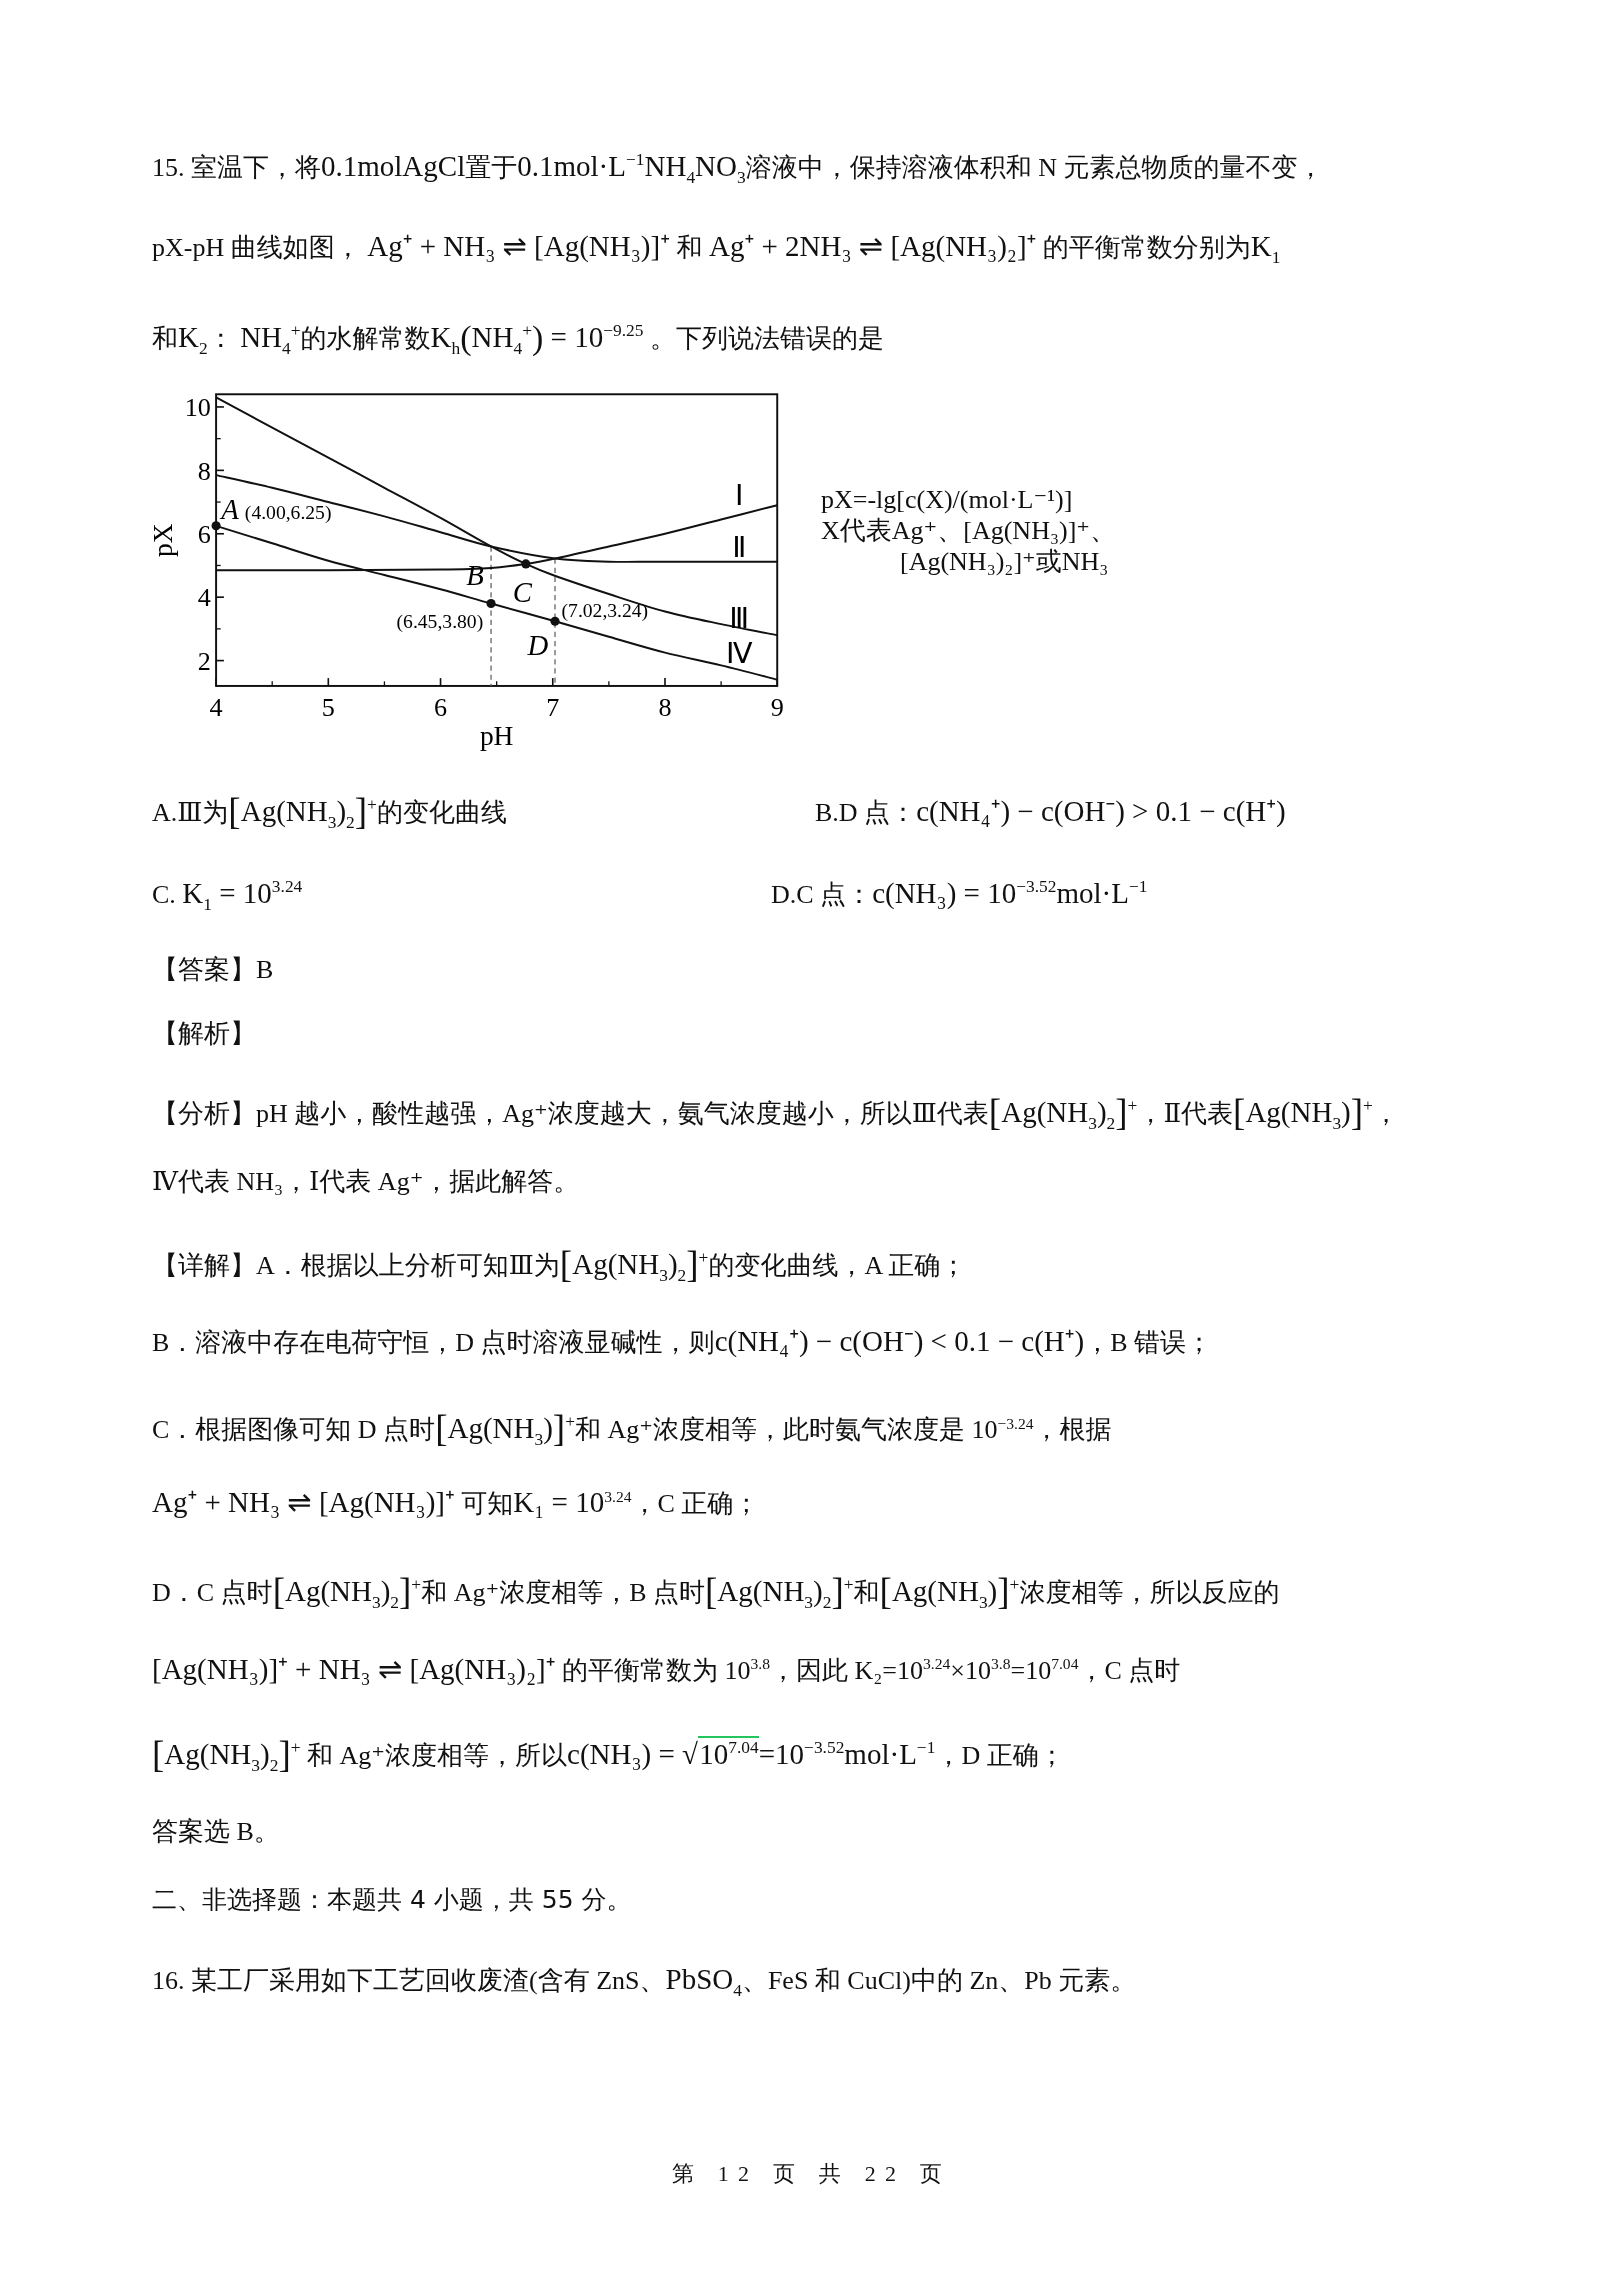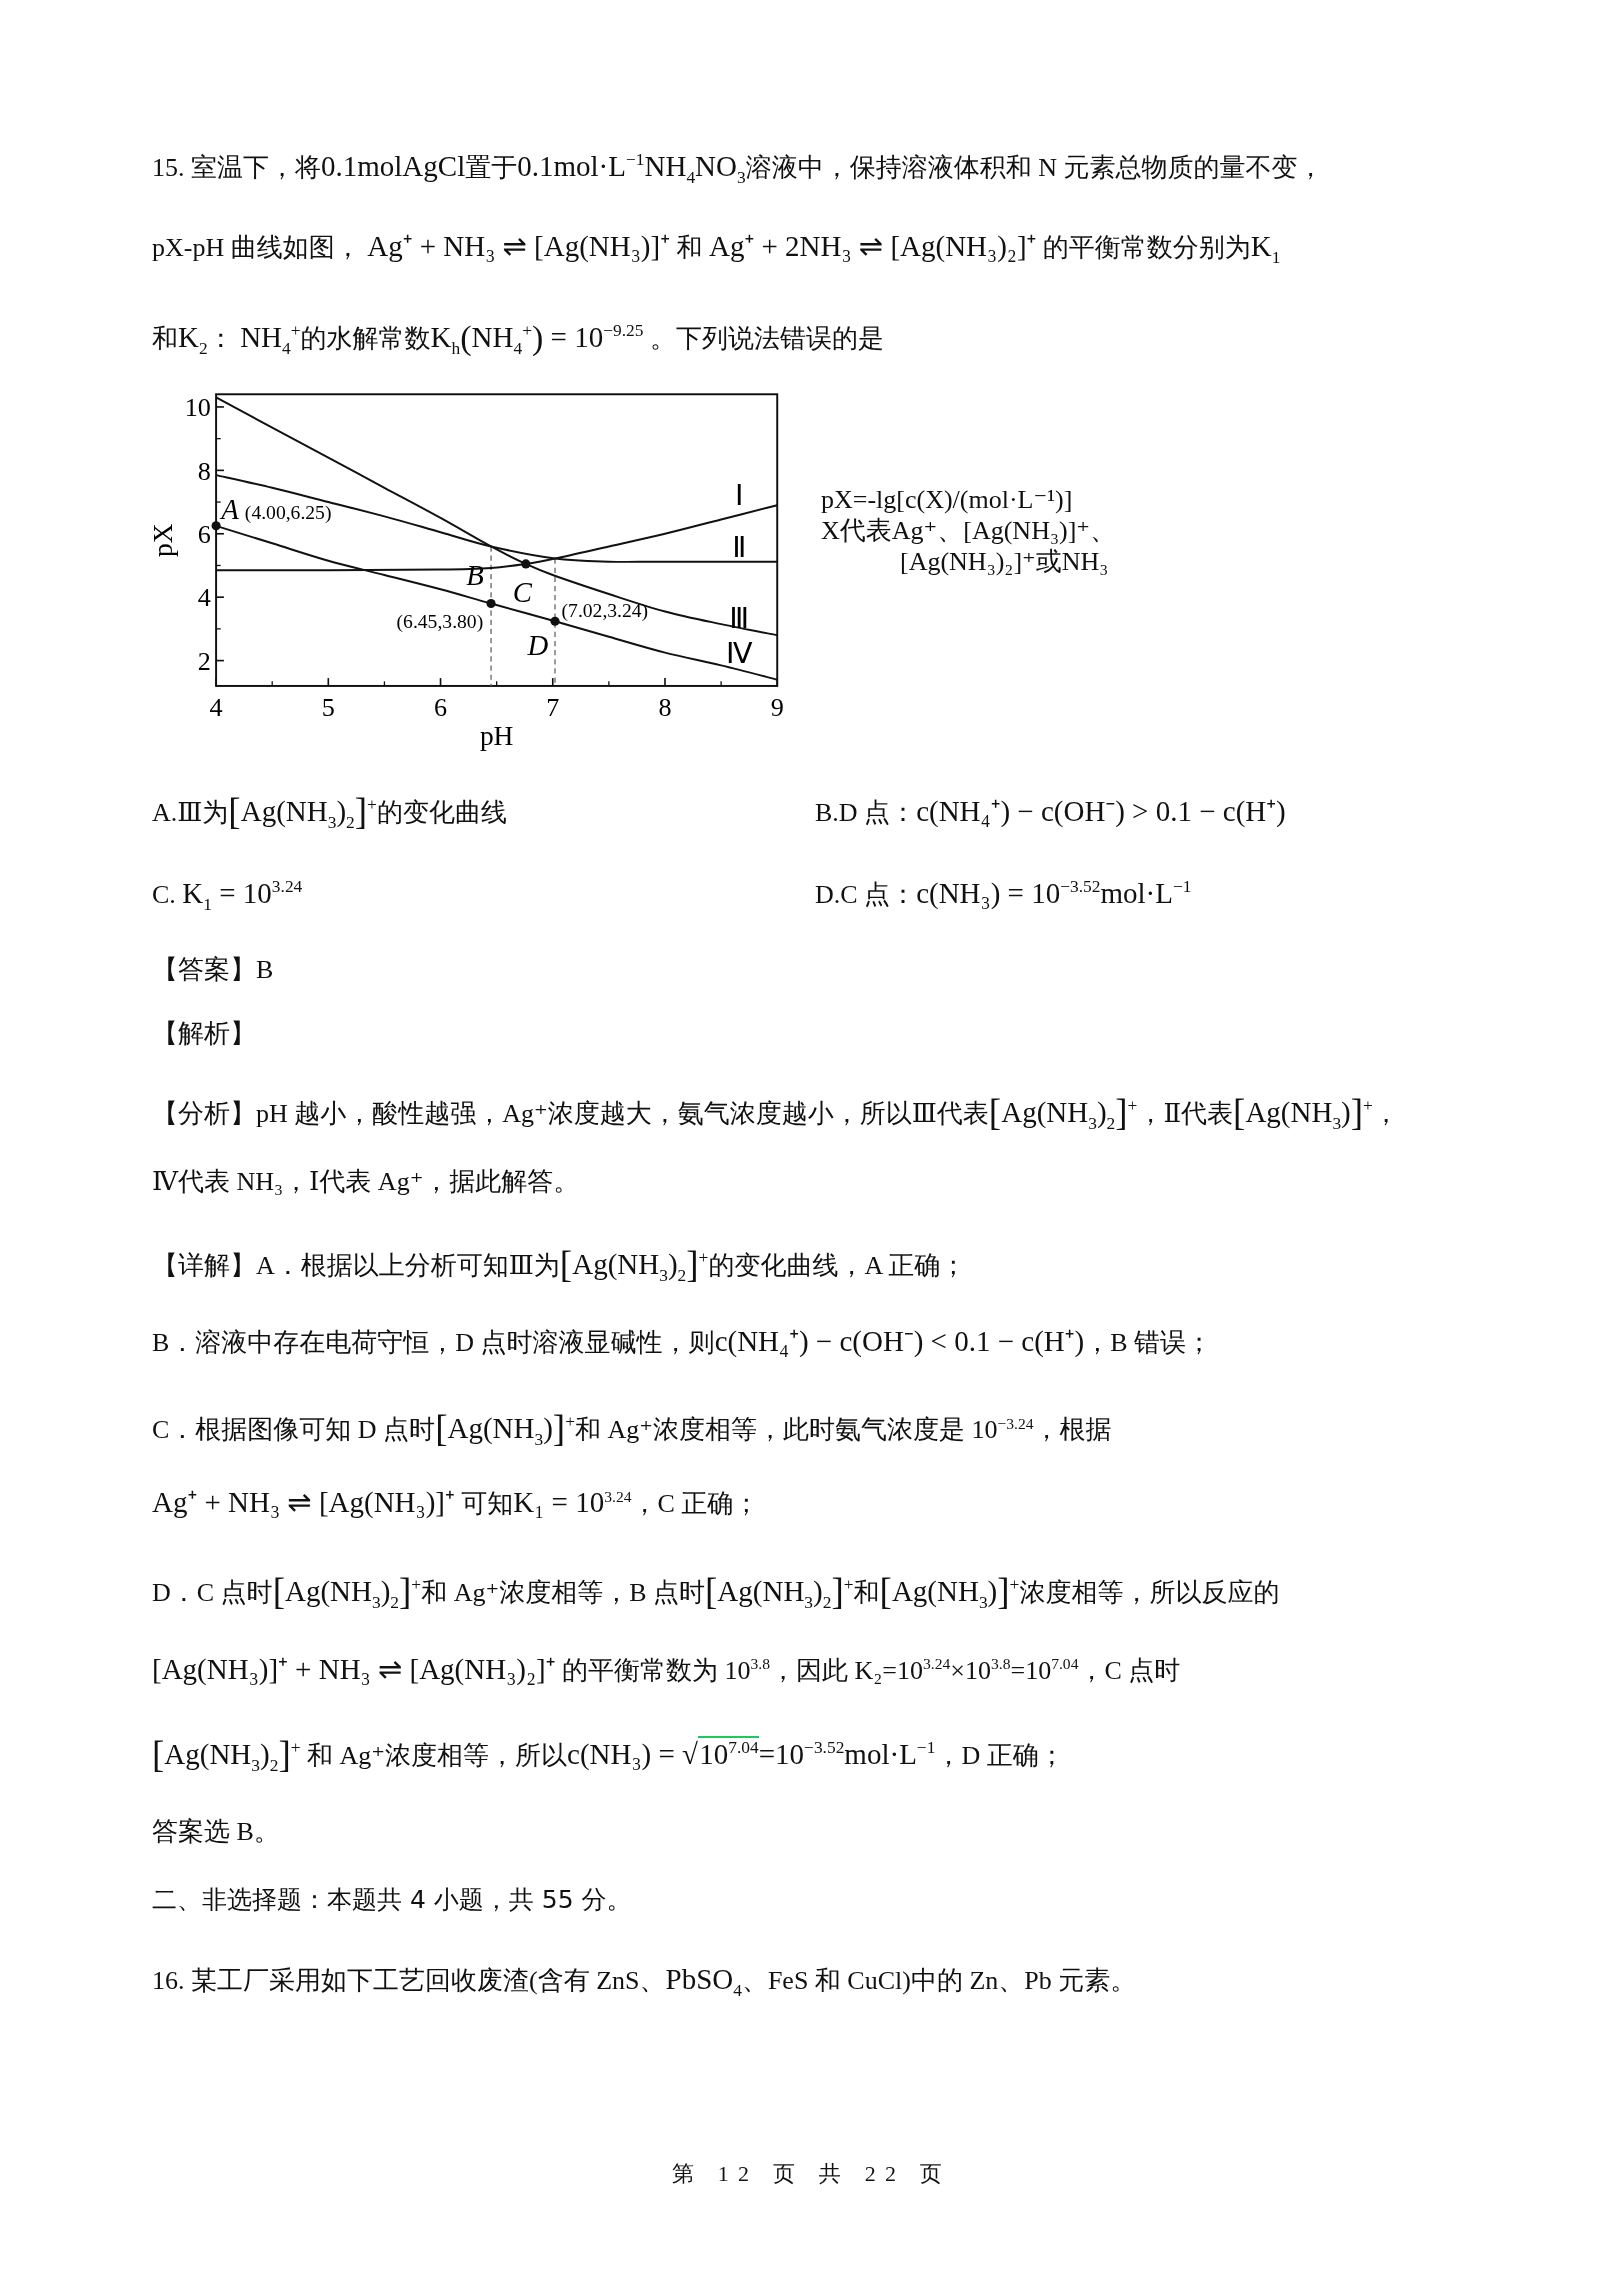--- a/index.html
+++ b/index.html
@@ -124,21 +124,21 @@
 <div class="opt" style="left:152px; top:790px;">
   <span>A.</span><span>Ⅲ为</span><span class="math"><span class="brk">[</span><span>Ag(NH</span><sub>3</sub><span>)</span><sub>2</sub><span class="brk">]</span><sup>+</sup></span><span>的变化曲线</span>
 </div>
 <div class="opt" style="left:815px; top:790px;">
   <span>B.</span><span>D 点：</span><span class="math">c(NH₄⁺) − c(OH⁻) &gt; 0.1 − c(H⁺)</span>
 </div>
 <div class="opt" style="left:152px; top:877px;">
   <span>C.</span>
   <span class="math"><span>K</span><sub>1</sub><span> = 10</span><sup>3.24</sup></span>
 </div>
-<div class="opt" style="left:815px; top:877px;">
+<div class="opt" style="left:771px; top:877px;">
   <span>D.</span><span>C 点：</span><span class="math"><span>c(NH₃) = 10</span><sup>−3.52</sup><span>mol·L</span><sup>−1</sup></span>
 </div>
 
 <div class="line" style="top:954px;">
   <span>【答案】</span><span>B</span>
 </div>
 <div class="line" style="top:1018px;text-align:right;">
   <span>【解析】</span>
 </div>
 

